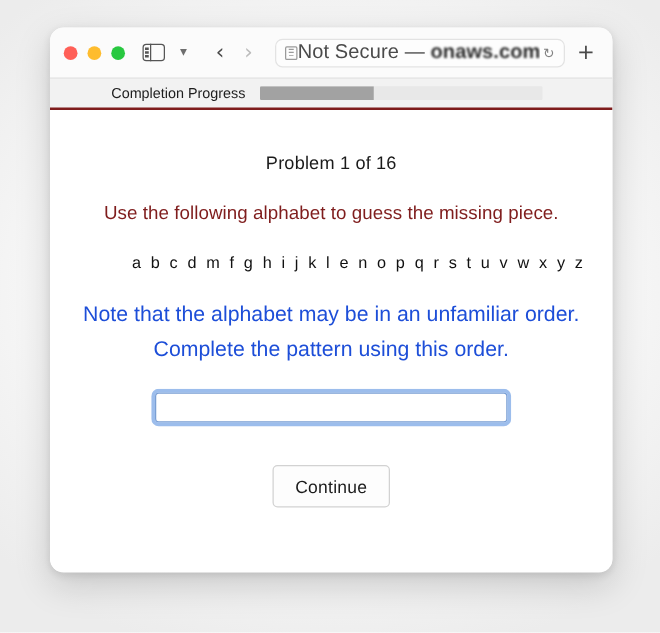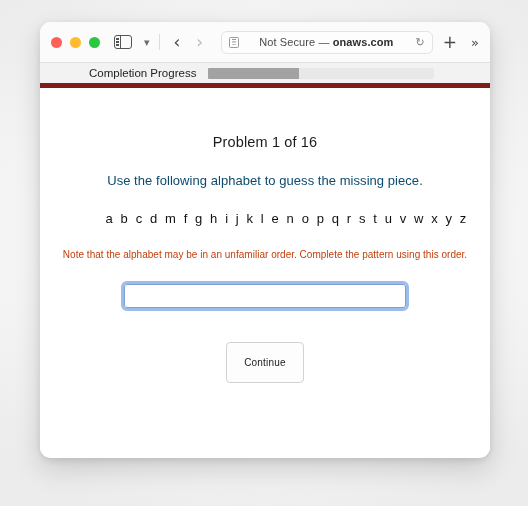--- a/index.html
+++ b/index.html
@@ -145,21 +145,21 @@
     content: "";
     position: absolute;
     left: 1.4px; top: 1.6px;
     width: 4px; height: 1px;
     background: #9a9a9a;
     box-shadow: 0 2.4px 0 #9a9a9a, 0 4.8px 0 -0.2px #9a9a9a;
   }
   .url-text {
     flex: 1;
     text-align: center;
-    font-size: 11px;
+    font-size: 16px;
     color: #4a4a4a;
     letter-spacing: 0.1px;
     white-space: nowrap;
     overflow: hidden;
   }
   .url-text .dom {
     color: #2e2e2e;
     font-weight: bold;
     filter: blur(0.75px);
   }
@@ -182,21 +182,21 @@
     font-size: 13px;
     color: #4a4a4a;
     line-height: 1;
     font-family: "DejaVu Sans", sans-serif;
   }
 
   
   .progress-strip {
     height: 25px;
     background: #f2f2f2;
-    border-bottom: 5px solid #7f1d1d;
+    border-bottom: 2px solid #7f1d1d;
     display: flex;
     align-items: center;
     box-sizing: border-box;
   }
   .progress-label {
     font-size: 11.5px;
     color: #1d1d1d;
     margin-left: 49px;
     margin-right: 12px;
     white-space: nowrap;
@@ -219,43 +219,43 @@
     background: #ffffff;
     text-align: center;
     box-sizing: border-box;
     padding-top: 34px;
   }
 
   .problem-title {
     font-size: 14.5px;
     color: #1b1b1b;
     font-weight: normal;
-    margin: 12px;
+    margin: 1px;
     letter-spacing: 0.15px;
   }
 
   .instruction {
-    font-size: 13px;
-    color: #0c4a6e;
+    font-size: 15px;
+    color: #7f1d1d;
     margin: 23px 0 0 0;
     letter-spacing: 0.05px;
   }
 
   .alphabet {
     font-size: 13px;
     color: #111;
     margin: 23px 0 0 0;
     letter-spacing: 2.1px;
     font-weight: 500;
     padding-left: 44px;
   }
 
   .note {
-    font-size: 10px;
-    color: #c2410c;
+    font-size: 17px;
+    color: #1d4ed8;
     margin: 21px auto 9px auto;
     width: 430px;
     line-height: 1.62;
     letter-spacing: 0.02px;
   }
 
   .pattern {
     margin-top: 31px;
     font-size: 13px;
     color: #111;
@@ -289,23 +289,23 @@
   .continue-wrap {
     margin-top: 34px;
     display: flex;
     justify-content: center;
   }
   .continue-btn {
     background: #fdfdfd;
     border: 1px solid #d2d2d2;
     border-radius: 4px;
     font-family: "Liberation Sans", sans-serif;
-    font-size: 10px;
+    font-size: 14px;
     color: #1b1b1b;
-    padding: 14px 17px;
+    padding: 8px 17px;
     letter-spacing: 0.2px;
   }
 </style>
 </head>
 <body>
 
 <div class="desktop">
 
   <div class="window">
 

